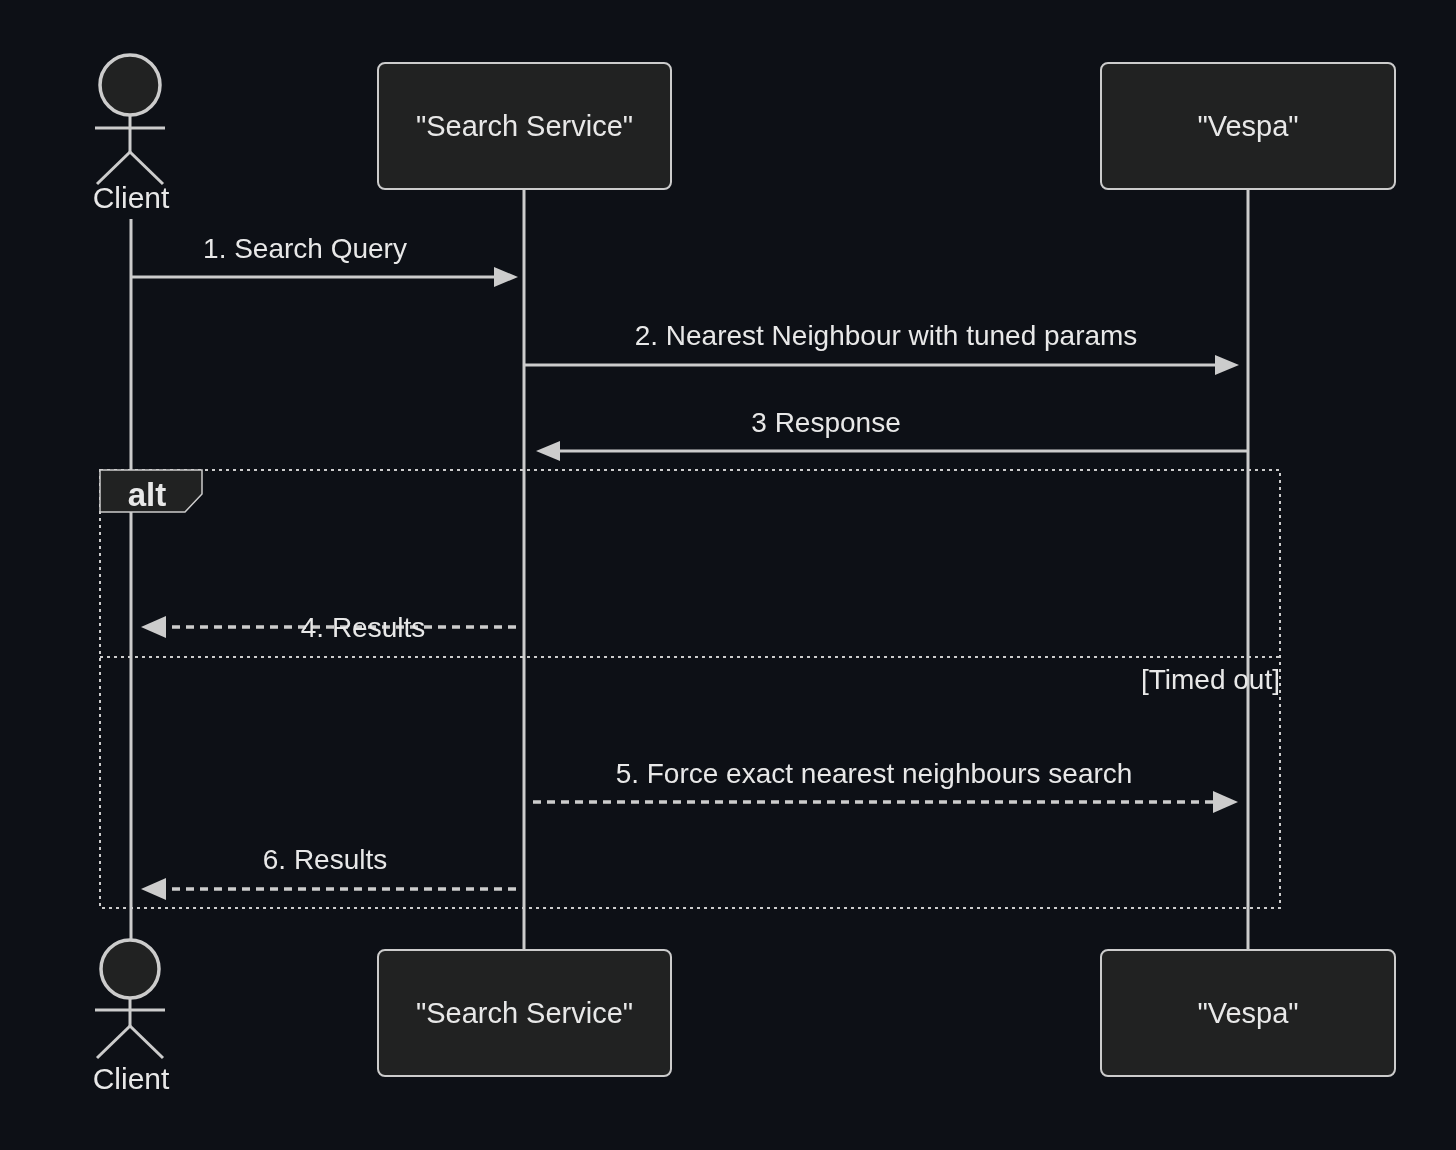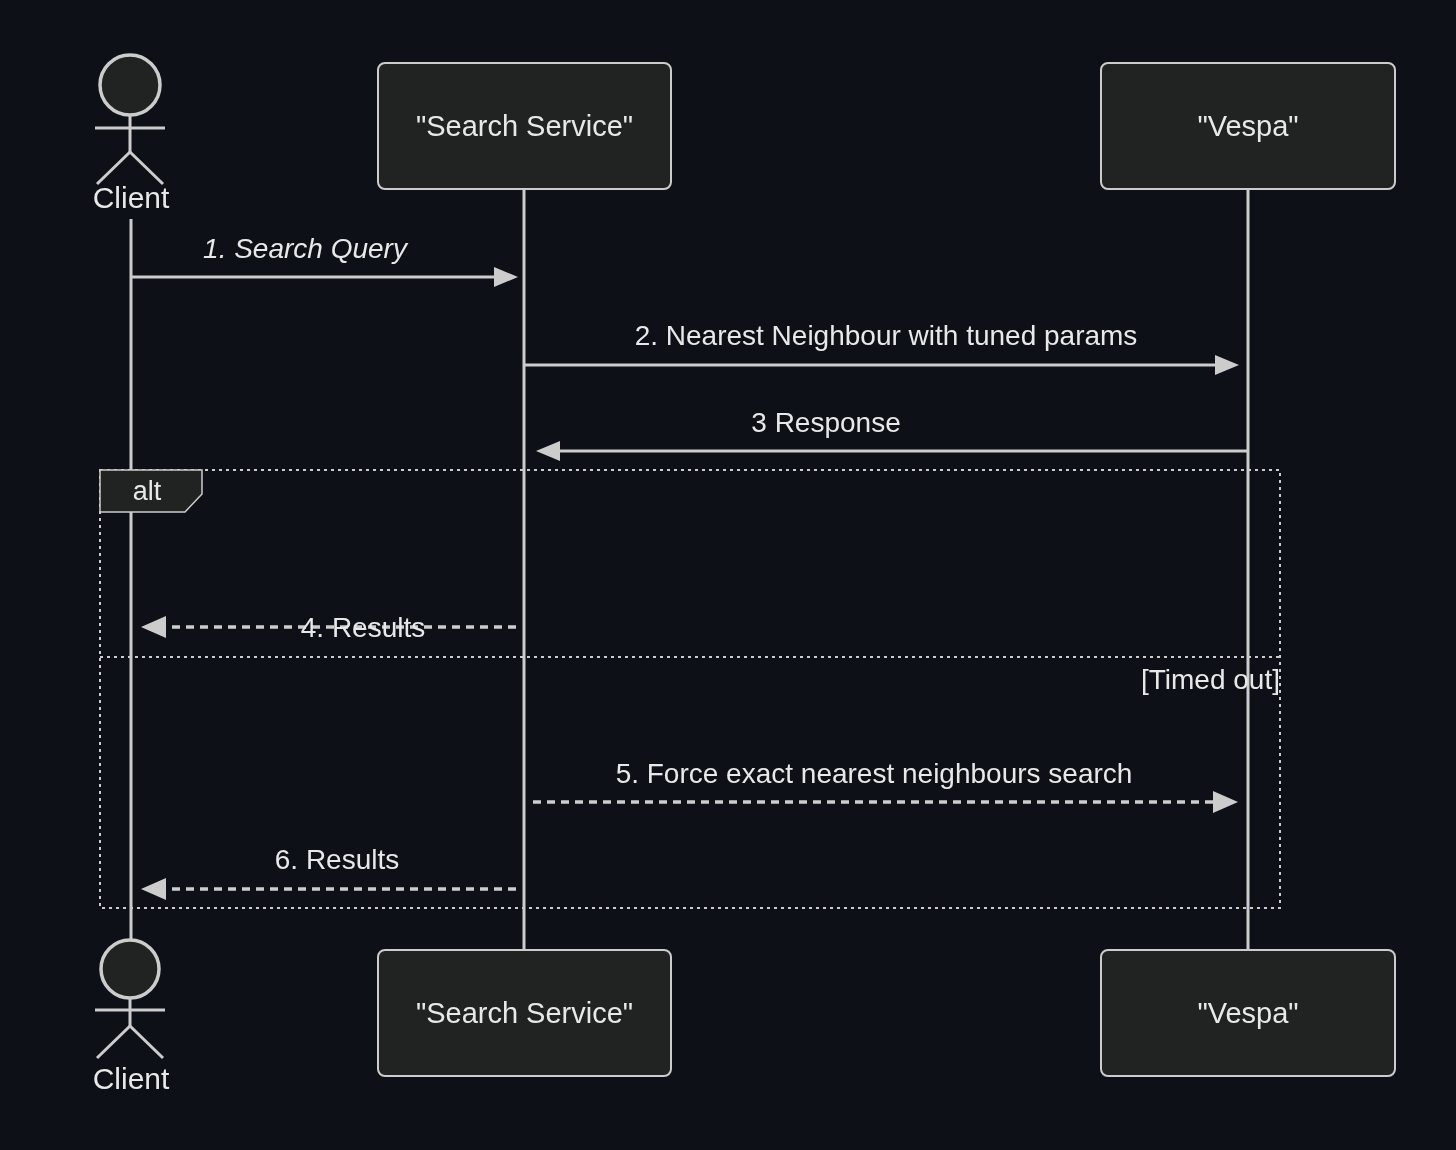--- a/index.html
+++ b/index.html
@@ -38,21 +38,21 @@
   }
   .label{
     position:absolute;
     text-align:center;
     font-size:28px;
     color:var(--text);
     white-space:nowrap;
     line-height:1.15;
   }
   .actor-label{font-size:30px;text-align:center;}
-  .alt-keyword{font-size:27px;font-weight:normal;}
+  .alt-keyword{font-size:33px;font-weight:bold;}
 </style>
 </head>
 <body>
 
 <div class="stage">
 
   <svg width="1456" height="1150" viewBox="0 0 1456 1150">
 
     <line class="ln" x1="131" y1="219" x2="131" y2="947"></line>
     <line class="ln" x1="524" y1="190" x2="524" y2="949"></line>
@@ -120,23 +120,23 @@
   <div class="pbox" style="left:377px;top:949px;width:295px;height:128px;">
     <span>"Search Service"</span>
   </div>
   <div class="pbox" style="left:1100px;top:949px;width:296px;height:128px;">
     <span>"Vespa"</span>
   </div>
 
   <div class="label actor-label" style="left:31px;top:181px;width:200px;">Client</div>
   <div class="label actor-label" style="left:31px;top:1062px;width:200px;">Client</div>
 
-  <div class="label" style="left:129px;top:233px;width:352px;font-style:italic;">1. Search Query</div>
+  <div class="label" style="left:129px;top:233px;width:352px;">1. Search Query</div>
   <div class="label" style="left:524px;top:320px;width:724px;">2. Nearest Neighbour with tuned params</div>
   <div class="label" style="left:524px;top:407px;width:604px;">3 Response</div>
   <div class="label" style="left:129px;top:582px;width:468px;margin-top:30px;">4. Results</div>
   <div class="label" style="left:524px;top:758px;width:622px;margin-left:39px;">5. Force exact nearest neighbours search</div>
-  <div class="label" style="left:129px;top:844px;width:392px;padding-left:12px;">6. Results</div>
+  <div class="label" style="left:129px;top:844px;width:392px;">6. Results</div>
 
   <div class="label alt-keyword" style="left:100px;top:476px;width:94px;">alt</div>
   <div class="label" style="left:100px;top:664px;width:1180px;text-align:right;">[Timed out]</div>
 
 </div>
 
 </body></html>

